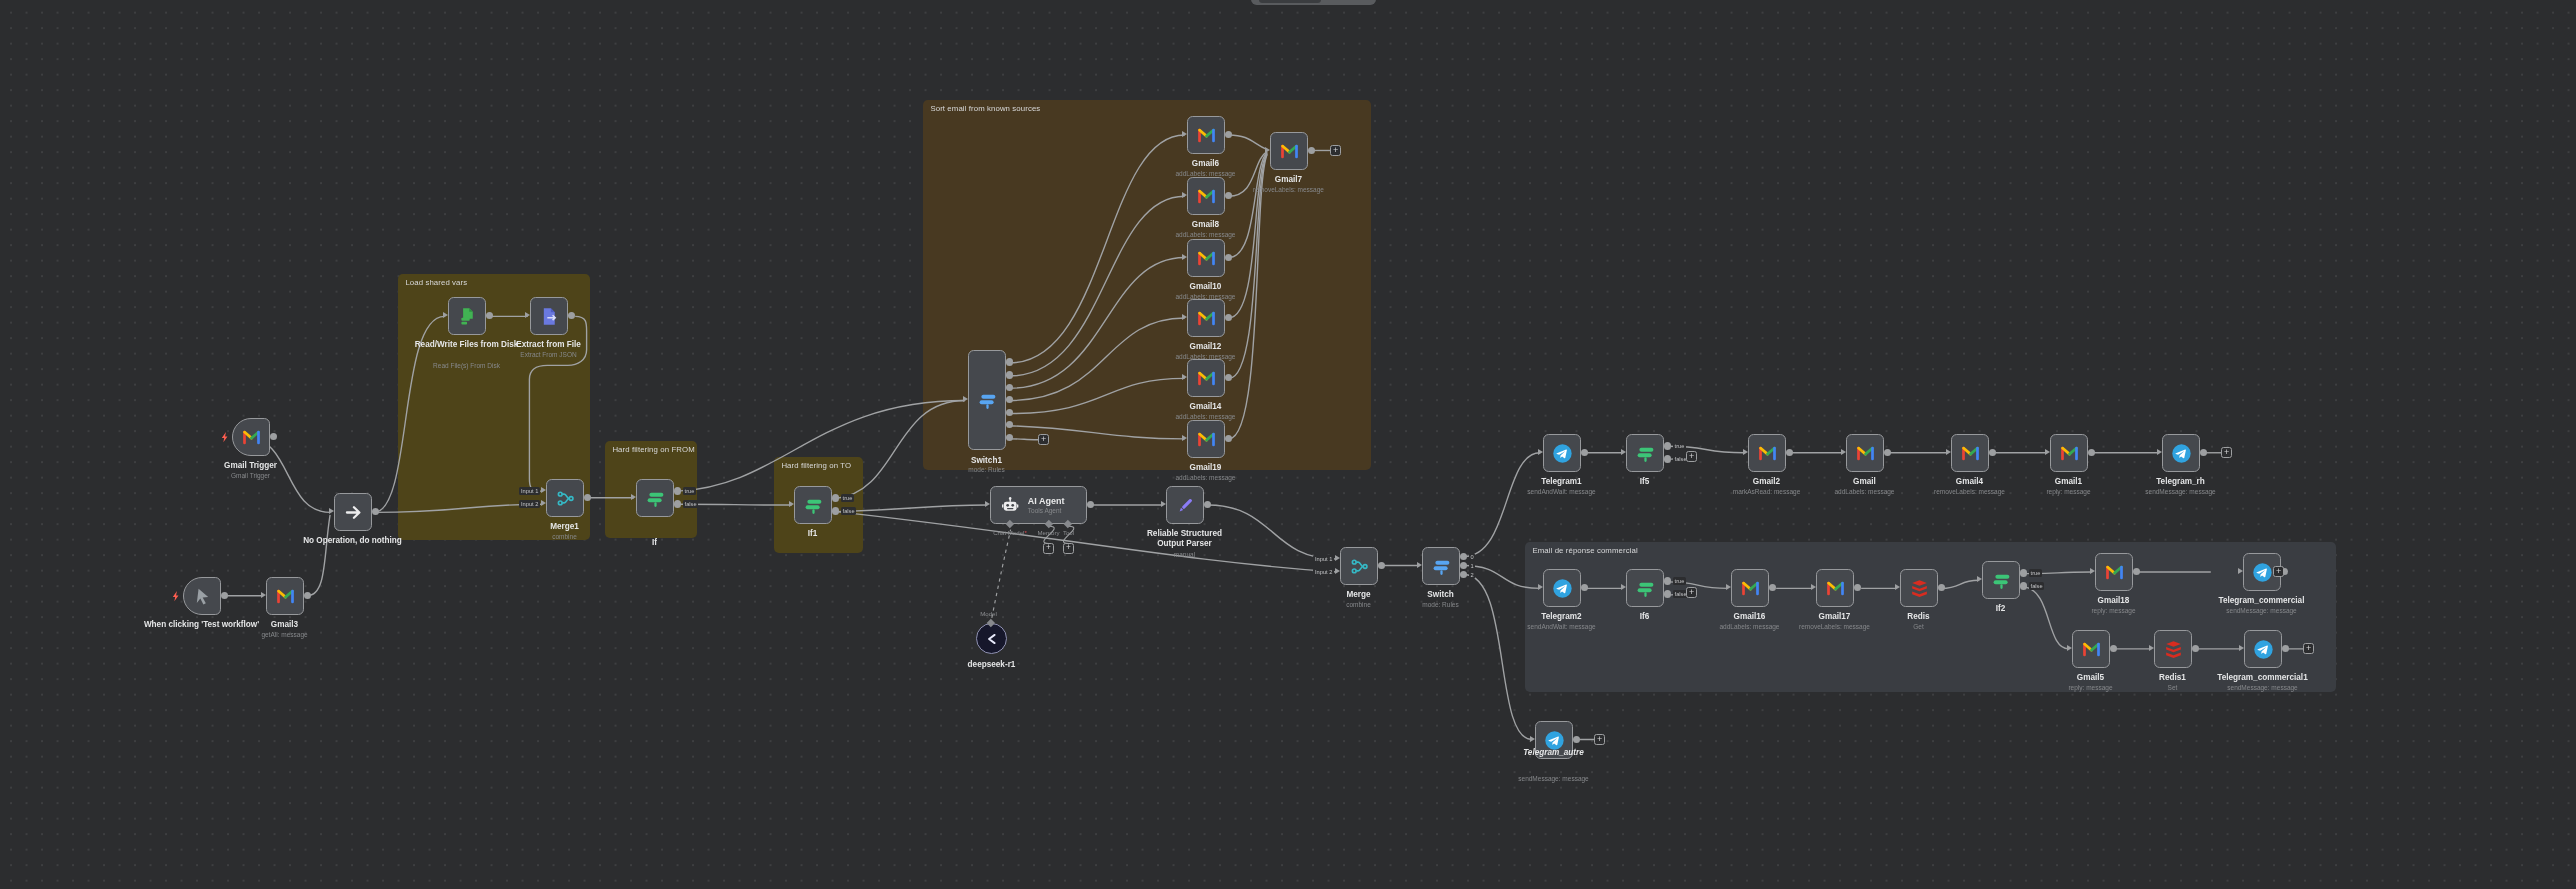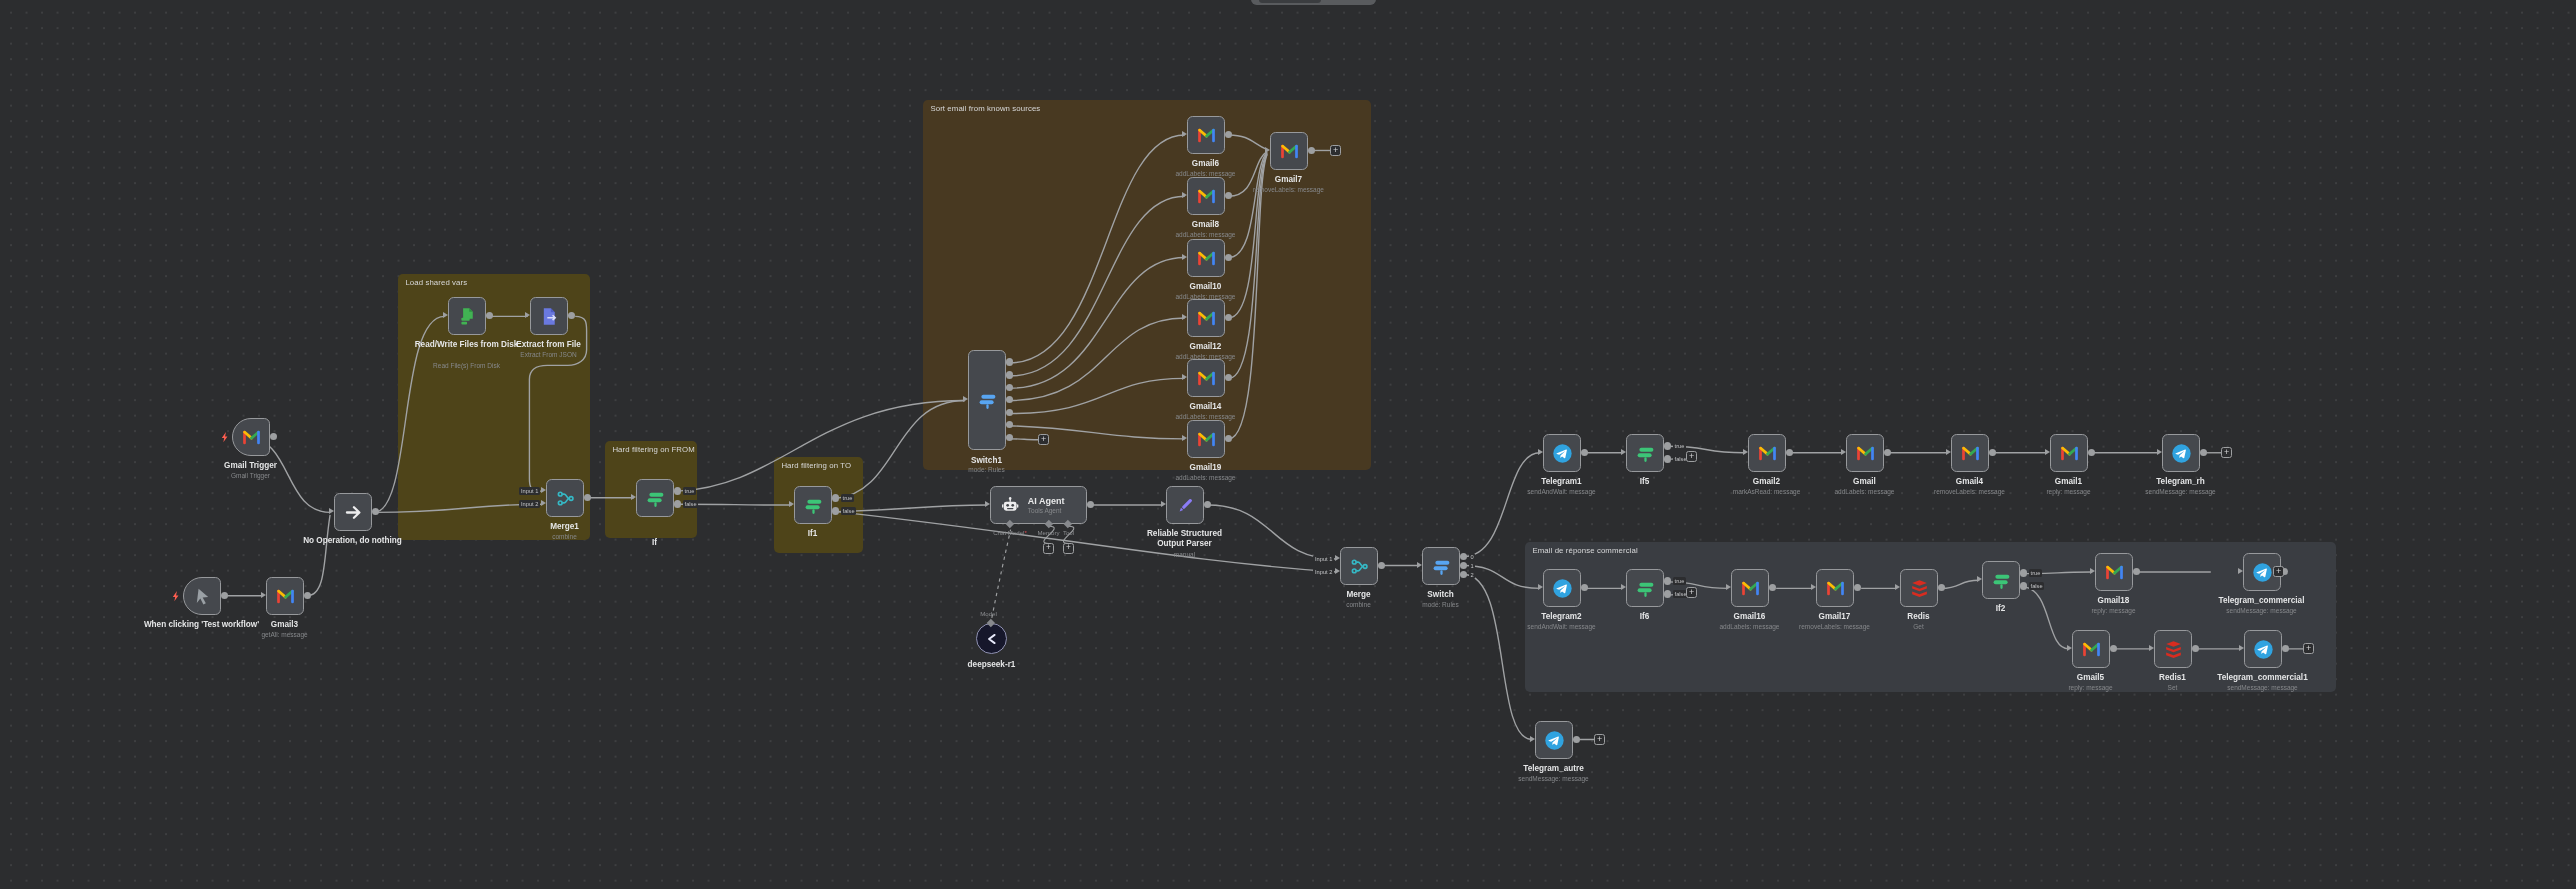--- a/index.html
+++ b/index.html
@@ -759,21 +759,21 @@
       <div class="out-dot" style="left: 37px; top: 14px;"></div>
       <div class="in-arrow" style="left: -6.5px; top: 14px;"></div>
     </div>
     <div class="node" style="left: 1535px; top: 721px; width: 38px; height: 38px;">
       <div class="icon">
         <svg viewBox="0 0 24 24">
           <circle cx="12" cy="12" r="10.5" fill="#30a3e0"></circle>
           <path fill="#fff" d="M5.6 11.6l10.6-4.1c.5-.2 1 .1.8.9l-1.8 8.5c-.1.6-.5.7-1 .4l-2.7-2-1.3 1.3c-.2.2-.4.3-.7.3l.2-2.7 5-4.5c.2-.2 0-.3-.3-.1l-6.2 3.9-2.6-.8c-.6-.2-.6-.6 0-1.1z"></path>
         </svg>
       </div>
-      <div class="n-name" style="left: -44px; top: 42px; width: 123px;">Telegram_autre</div>
+      <div class="n-name" style="left: -44px; top: 26px; width: 123px; font-style: italic;">Telegram_autre</div>
       <div class="n-sub" style="left: -44px; top: 53px; width: 123px;">sendMessage: message</div>
       <div class="out-dot" style="left: 37px; top: 14px;"></div>
       <div class="in-arrow" style="left: -6.5px; top: 14px;"></div>
     </div>
     <div class="plus" style="left: 1038px; top: 434px;">+</div>
     <div class="plus" style="left: 1330px; top: 145px;">+</div>
     <div class="plus" style="left: 1686px; top: 451px;">+</div>
     <div class="plus" style="left: 2221px; top: 447px;">+</div>
     <div class="plus" style="left: 1686px; top: 587px;">+</div>
     <div class="plus" style="left: 2273px; top: 566px;">+</div>

